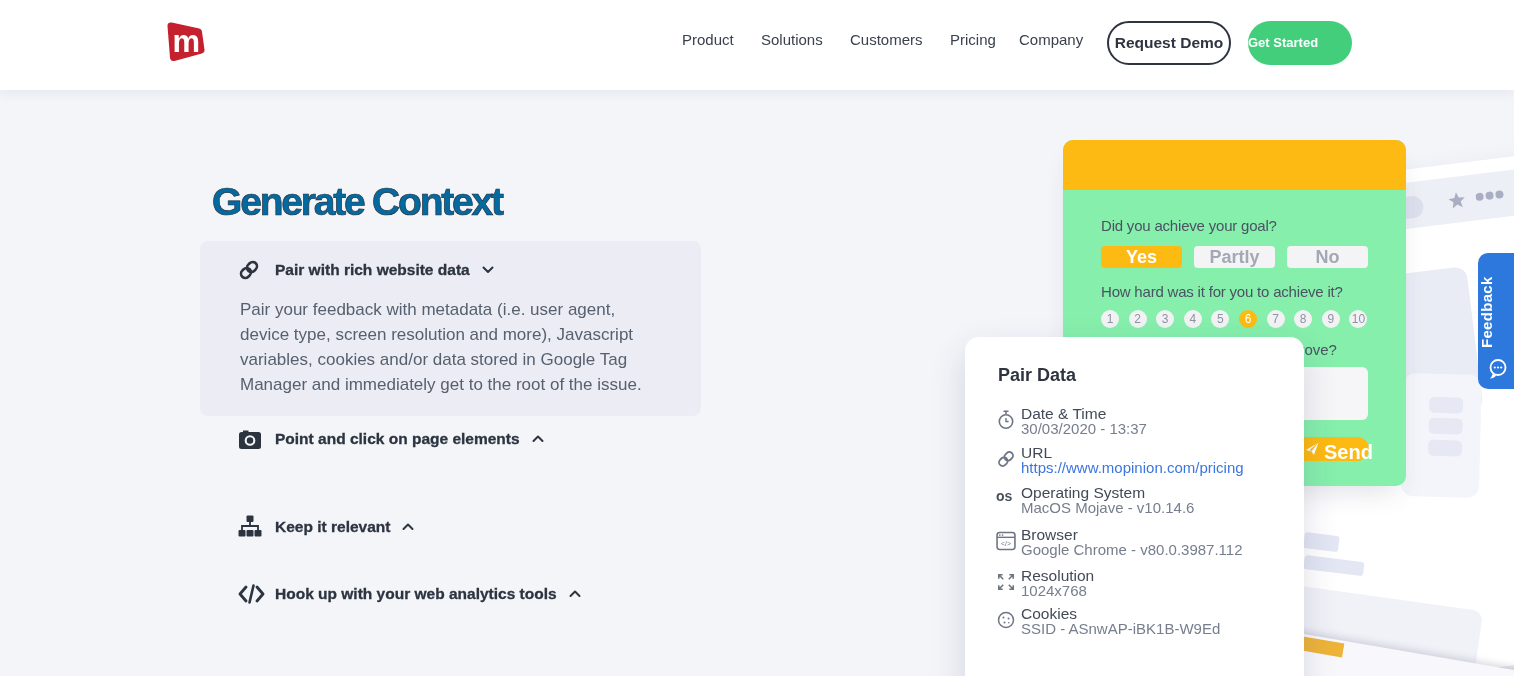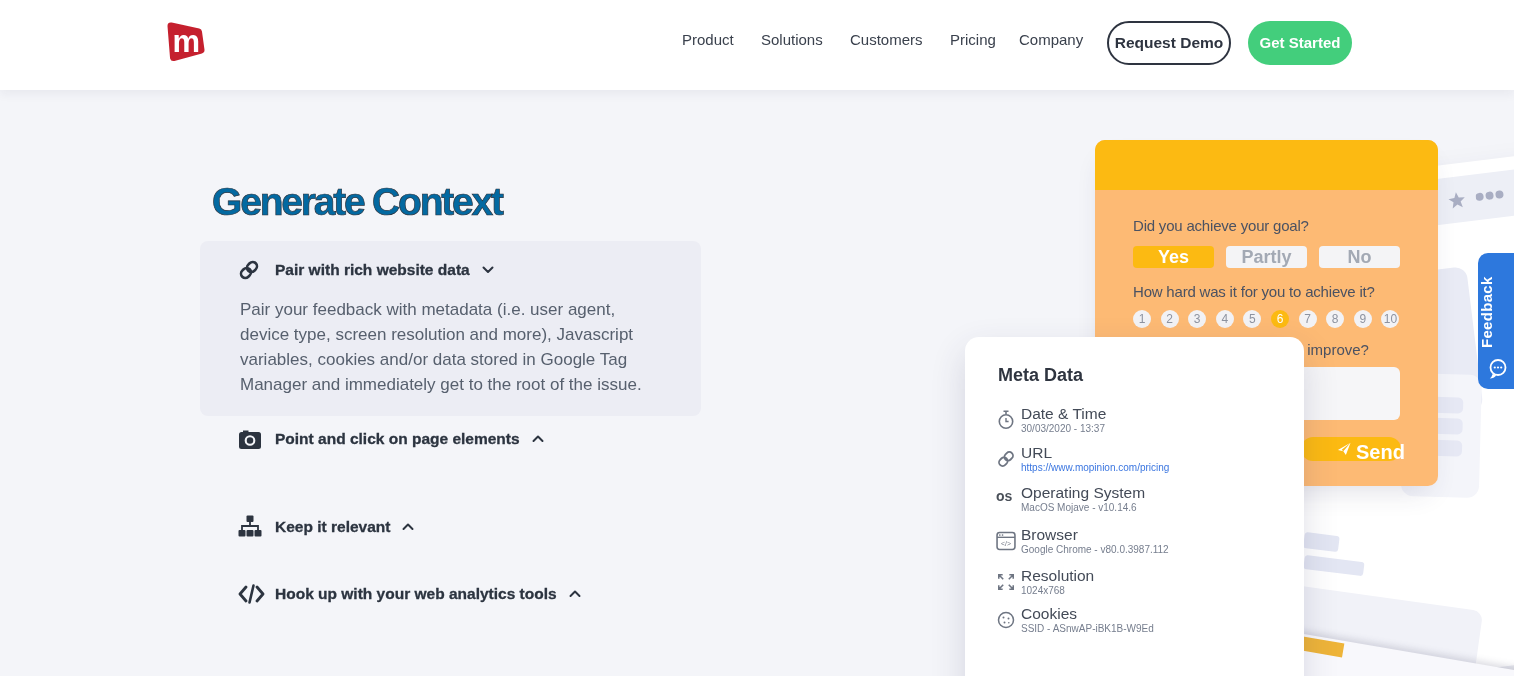--- a/index.html
+++ b/index.html
@@ -4,21 +4,21 @@
 <style>
   html,body{margin:0;padding:0;}
   body{font-family:"Liberation Sans",sans-serif;}
   .stage{position:relative;width:1514px;height:676px;overflow:hidden;background:#f4f5f9;}
   .abs{position:absolute;}
 
   
   .header{position:absolute;left:0;top:0;width:1514px;height:90px;background:#fff;z-index:50;box-shadow:0 4px 10px rgba(30,30,60,0.06);}
   .nav a{position:absolute;top:31px;font-size:15px;color:#3a414d;text-decoration:none;}
   .btn-demo{position:absolute;left:1107px;top:21px;width:120px;height:40px;border:2px solid #2e3440;border-radius:23px;font-size:15.5px;font-weight:bold;color:#2e3440;text-align:center;line-height:40px;}
-  .btn-start{position:absolute;left:1248px;top:21px;width:104px;height:44px;background:#43ce7c;border-radius:22px;font-size:15px;font-weight:bold;color:#fff;text-align:center;line-height:44px;}
+  .btn-start{position:absolute;left:1248px;top:21px;width:104px;height:44px;background:#43ce7c;border-radius:22px;font-size:13px;font-weight:bold;color:#fff;line-height:44px;}
 
   
   h1{position:absolute;left:208px;top:176px;margin:4px;font-size:39px;font-weight:bold;color:#0369a1;letter-spacing:-2.2px;-webkit-text-stroke:0.7px #2d3540;}
   .box1{position:absolute;left:200px;top:241px;width:501px;height:175px;background:#ecedf4;border-radius:8px;}
   .item-title{font-size:15.5px;font-weight:bold;color:#2c3440;letter-spacing:0px;-webkit-text-stroke:0.3px #2c3440;}
   .row{position:absolute;display:flex;align-items:center;}
   .icon-cell{width:30px;display:flex;align-items:center;justify-content:flex-start;flex:none;}
   .para{position:absolute;left:240px;top:297px;font-size:17px;line-height:25px;color:#57606e;}
   .chev{margin-left:12px;flex:none;}
 
@@ -29,40 +29,40 @@
   .w1 .block{position:absolute;left:40px;top:103px;width:175px;height:145px;background:#e9ebf5;border-radius:12px;}
   .w2{position:absolute;left:1404px;top:373px;width:78px;height:123px;background:#f4f5fa;border-radius:12px;transform:rotate(1.5deg);transform-origin:0 0;z-index:2;}
   .w2 .pill{position:absolute;left:26px;width:34px;height:16px;background:#e6e8f4;border-radius:5px;}
   .dbar1{position:absolute;left:1305px;top:532px;width:35px;height:15.5px;background:#e3e6f3;border-radius:3px;transform:rotate(7deg);transform-origin:0 0;z-index:2;}
   .dbar2{position:absolute;left:1305px;top:555px;width:60px;height:13.5px;background:#e3e6f3;border-radius:3px;transform:rotate(7deg);transform-origin:0 0;z-index:2;}
   .panelA{position:absolute;left:1295px;top:585px;width:190px;height:220px;background:#f1f2f8;border-radius:10px;transform:rotate(8deg);transform-origin:0 0;z-index:2;}
   .yellowdeco{position:absolute;left:1300px;top:636px;width:45px;height:14px;background:#eeb439;transform:rotate(9.7deg);transform-origin:0 0;z-index:5;}
   .panelB{position:absolute;left:1298px;top:633px;width:430px;height:130px;background:#f8f8fc;transform:rotate(9.7deg);transform-origin:0 0;z-index:4;box-shadow:0 -3px 7px rgba(80,80,110,0.20);}
 
   
-  .survey{position:absolute;left:1095px;top:140px;width:343px;height:346px;background:#fdba74;border-radius:10px;z-index:5;box-shadow:0 14px 26px -10px rgba(50,50,93,0.16);}
+  .survey{position:absolute;left:1063px;top:140px;width:343px;height:346px;background:#86efac;border-radius:10px;z-index:5;box-shadow:0 14px 26px -10px rgba(50,50,93,0.16);}
   .survey .head{position:absolute;left:0;top:0;width:100%;height:50px;background:#fcba12;border-radius:10px 10px 0 0;}
   .survey .q{position:absolute;left:38px;font-size:15px;color:#4b5262;letter-spacing:-0.2px;}
   .sbtn{position:absolute;width:81px;height:22px;border-radius:4px;font-size:18px;font-weight:bold;text-align:center;line-height:22px;}
   .sbtn.on{background:#fcba12;color:#fff;}
   .sbtn.off{background:#f4f4f6;color:#a3a9b4;}
   .num{position:absolute;top:170px;width:18px;height:18px;border-radius:50%;background:#f2f2f5;color:#8d93a0;font-size:12px;text-align:center;line-height:18px;}
   .num.on{background:#fcba12;color:#fff;}
   .tarea{position:absolute;left:38px;top:227px;width:267px;height:53px;background:#f6f6f8;border-radius:6px;}
   .sendbtn{position:absolute;left:206px;top:297px;width:100px;height:24px;background:#fcba12;border-radius:12px;color:#fff;font-size:20px;font-weight:bold;}
 
   
   .fbtab{position:absolute;left:1478px;top:253px;width:40px;height:136px;background:#2d78dd;border-radius:10px 0 0 10px;z-index:6;}
   .fbtab .txt{position:absolute;left:0px;top:14px;width:36px;height:90px;color:#fff;font-size:15px;font-weight:bold;writing-mode:vertical-rl;transform:rotate(180deg);text-align:center;letter-spacing:0.3px;}
 
   
   .meta{position:absolute;left:965px;top:337px;width:339px;height:400px;background:#fff;border-radius:14px;z-index:10;box-shadow:0 14px 35px rgba(50,50,93,0.16);}
   .meta h3{position:absolute;left:33px;top:28px;margin:0;font-size:18px;font-weight:bold;color:#2f3540;}
   .mlabel{font-size:15.5px;color:#434a57;line-height:16px;}
-  .mval{font-size:10px;color:#767e8e;line-height:16px;margin-top:-1px;}
+  .mval{font-size:15px;color:#767e8e;line-height:16px;margin-top:-1px;}
   .mitem{position:absolute;left:56px;}
   .micon{position:absolute;left:31px;width:20px;height:20px;}
 </style>
 </head>
 <body>
 <div class="stage">
 
   <div class="w1">
     <div class="toolbar">
       <div class="urlpill"></div>
@@ -197,21 +197,21 @@
     <svg class="abs" style="left:9px;top:104px" width="22" height="22" viewBox="0 0 22 22">
       <circle cx="11" cy="10.5" r="7.5" fill="none" stroke="#fff" stroke-width="1.8"></circle>
       <path d="M5.8 16.8 Q4.8 20.2 2.8 21.4 Q7.0 21.3 9.2 18.4 Z" fill="#fff"></path>
       <circle cx="7.8" cy="10.5" r="1.1" fill="#fff"></circle>
         <circle cx="11" cy="10.5" r="1.1" fill="#fff"></circle>
         <circle cx="14.2" cy="10.5" r="1.1" fill="#fff"></circle>
     </svg>
   </div>
 
   <div class="meta">
-    <h3>Meta Data</h3>
+    <h3>Pair Data</h3>
     <svg class="micon" style="top:73px" width="20" height="20" viewBox="0 0 20 20">
         <circle cx="10" cy="11.5" r="6.7" fill="none" stroke="#6e7582" stroke-width="1.6"></circle>
         <path d="M7.5 1.2 h5 M10 1.2 v3" stroke="#6e7582" stroke-width="1.6" fill="none"></path>
         <path d="M10 8 v3.5 h2.6" stroke="#6e7582" stroke-width="1.4" fill="none"></path>
       </svg>
     <div class="mitem" style="top:69px" id="it1">
         <div class="mlabel">Date &amp; Time</div>
         <div class="mval">30/03/2020 - 13:37</div>
       </div>
     <svg class="micon" style="top:112px" width="20" height="20" viewBox="0 0 22 22">

